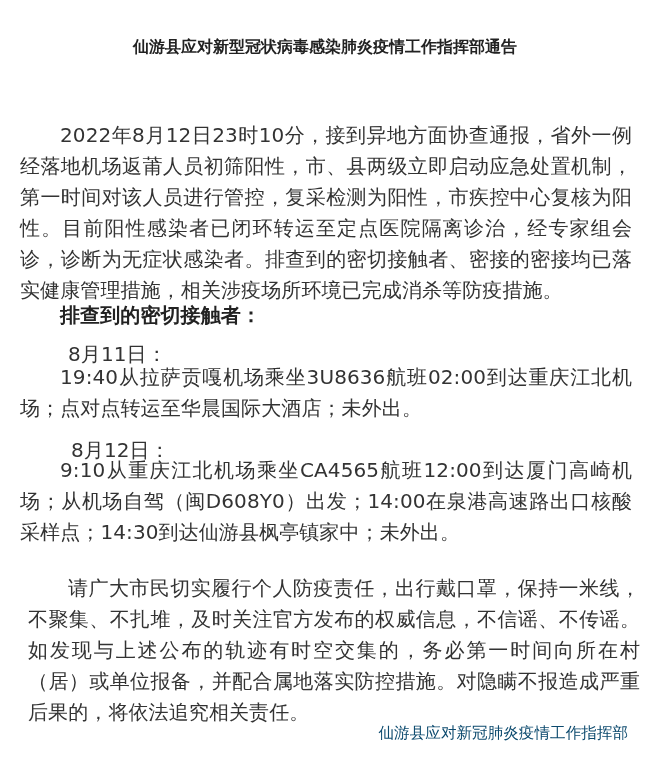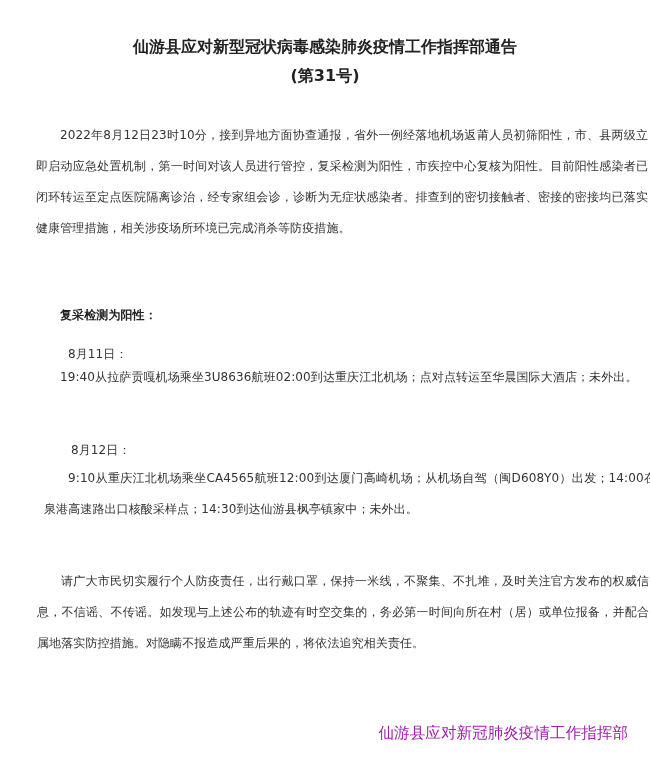--- a/index.html
+++ b/index.html
@@ -37,61 +37,60 @@
       left: 0; right: 0;
       top: 64px;
       text-align: center;
       font-size: 16px;
       font-weight: bold;
       color: #222222;
       line-height: 24px;
     }
     .para {
       position: absolute;
-      left: 36px;
+      left: 20px;
       width: 612px;
-      font-size: 12px;
+      font-size: 20px;
       line-height: 31px;
       color: #333333;
       text-align: justify;
       letter-spacing: 0.1px;
     }
     .indent { text-indent: 2em; }
     .bold { font-weight: bold; color: #222; }
     .p1 { top: 120px; }
     .h-track { top: 300px; }
     .d1 { top: 331px; }
     .d1-text { top: 362px; }
     .d2 { top: 424px; }
     .d2-text { top: 455px; }
     .p-notice { top: 565px; }
     .sign {
       position: absolute;
       right: 22px;
       font-size: 15.6px;
       line-height: 31px;
       text-align: center;
-      color: #a21caf;
+      color: #0c4a6e;
     }
     .sign-org { top: 718px; }
     .sign-date { top: 749px; }
   </style>
 </head>
 <body>
 
 <div class="page">
   <div class="title">仙游县应对新型冠状病毒感染肺炎疫情工作指挥部通告</div>
-  <div class="subtitle">(第31号)</div>
 
   <p class="para indent p1" style="margin:0;">2022年8月12日23时10分，接到异地方面协查通报，省外一例经落地机场返莆人员初筛阳性，市、县两级立即启动应急处置机制，第一时间对该人员进行管控，复采检测为阳性，市疾控中心复核为阳性。目前阳性感染者已闭环转运至定点医院隔离诊治，经专家组会诊，诊断为无症状感染者。排查到的密切接触者、密接的密接均已落实健康管理措施，相关涉疫场所环境已完成消杀等防疫措施。</p>
 
-  <p class="para indent bold h-track" style="margin:0;">复采检测为阳性：</p>
+  <p class="para indent bold h-track" style="margin:0;">排查到的密切接触者：</p>
 
   <p class="para indent d1" style="margin:8px;">8月11日：</p>
   <p class="para indent d1-text" style="margin:0;">19:40从拉萨贡嘎机场乘坐3U8636航班02:00到达重庆江北机场；点对点转运至华晨国际大酒店；未外出。</p>
 
   <p class="para indent d2" style="margin:11px;">8月12日：</p>
-  <p class="para indent d2-text" style="margin:8px;">9:10从重庆江北机场乘坐CA4565航班12:00到达厦门高崎机场；从机场自驾（闽D608Y0）出发；14:00在泉港高速路出口核酸采样点；14:30到达仙游县枫亭镇家中；未外出。</p>
+  <p class="para indent d2-text" style="margin:0;">9:10从重庆江北机场乘坐CA4565航班12:00到达厦门高崎机场；从机场自驾（闽D608Y0）出发；14:00在泉港高速路出口核酸采样点；14:30到达仙游县枫亭镇家中；未外出。</p>
 
-  <p class="para indent p-notice" style="margin:1px;">请广大市民切实履行个人防疫责任，出行戴口罩，保持一米线，不聚集、不扎堆，及时关注官方发布的权威信息，不信谣、不传谣。如发现与上述公布的轨迹有时空交集的，务必第一时间向所在村（居）或单位报备，并配合属地落实防控措施。对隐瞒不报造成严重后果的，将依法追究相关责任。</p>
+  <p class="para indent p-notice" style="margin:8px;">请广大市民切实履行个人防疫责任，出行戴口罩，保持一米线，不聚集、不扎堆，及时关注官方发布的权威信息，不信谣、不传谣。如发现与上述公布的轨迹有时空交集的，务必第一时间向所在村（居）或单位报备，并配合属地落实防控措施。对隐瞒不报造成严重后果的，将依法追究相关责任。</p>
 
   <div class="sign sign-org">仙游县应对新冠肺炎疫情工作指挥部</div>
 </div>
 
 </body></html>

